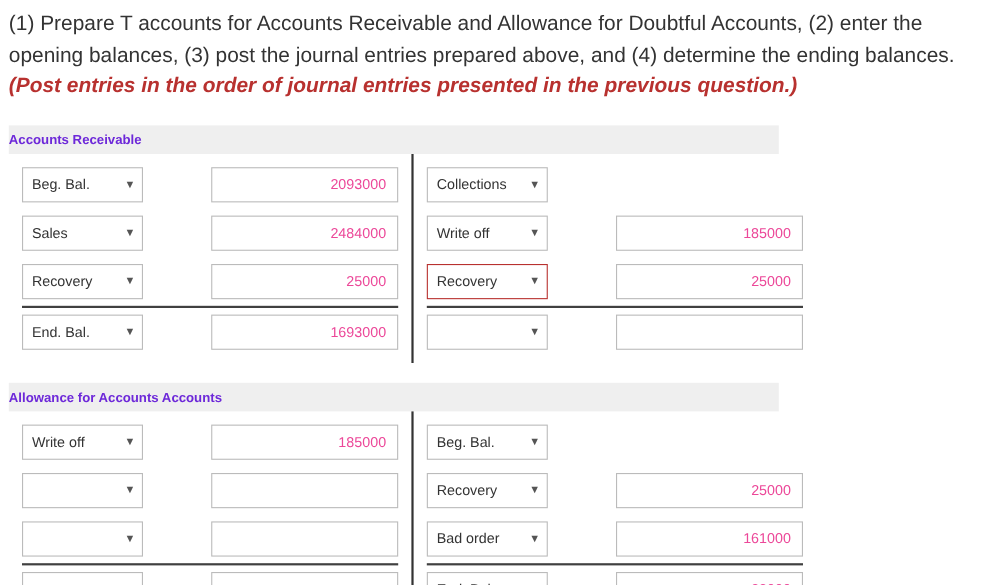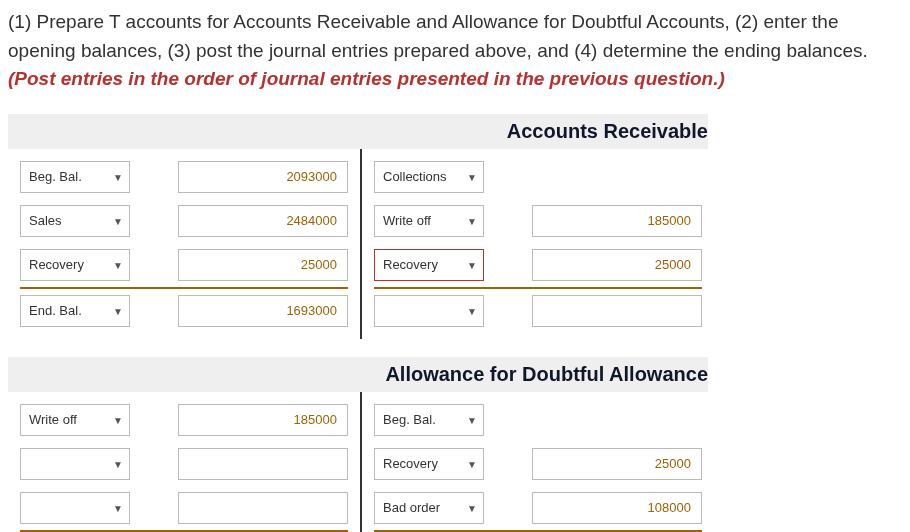--- a/index.html
+++ b/index.html
@@ -23,40 +23,40 @@
       color: #b8312f;
       font-style: italic;
       font-weight: bold;
     }
     .t-account {
       width: 700px;
       margin-bottom: 18px;
     }
     .account-title {
       background: #efefef;
-      text-align: right;
+      text-align: left;
       font-weight: bold;
-      font-size: 20px;
+      font-size: 12px;
       padding: 6px 0;
-      color: #0f172a;
+      color: #6d28d9;
     }
     .t-body {
       display: flex;
       position: relative;
     }
     .t-side {
       flex: 1;
       padding: 6px 12px 6px 12px;
     }
     .t-left {
       border-right: 2px solid #333;
     }
     .t-row {
       display: flex;
-      gap: 48px;
+      gap: 37px;
       padding: 6px 0;
       align-items: center;
     }
     .select-box {
       position: relative;
       width: 110px;
       height: 32px;
       border: 1px solid #bbb;
       background: #fff;
       display: flex;
@@ -80,24 +80,25 @@
     .input-box {
       width: 170px;
       height: 32px;
       border: 1px solid #bbb;
       background: #fff;
       display: flex;
       align-items: center;
       justify-content: flex-end;
       padding: 0 10px;
       font-size: 13px;
-      color: #a16207;
+      color: #ec4899;
+      margin-left: 25px;
     }
     .end-row-top {
-      border-top: 2px solid #a16207;
+      border-top: 2px solid #404040;
     }
     .blank-label {
       min-height: 1px;
     }
   </style>
 </head>
 <body>
 
 <div class="instructions">
   <span>(1) Prepare T accounts for Accounts Receivable and Allowance for Doubtful Accounts, (2) enter the opening balances, (3) post the journal entries prepared above, and (4) determine the ending balances. </span>
@@ -163,21 +164,21 @@
           <span class="blank-label"></span>
           <span class="chevron">▼</span>
         </div>
         <div class="input-box"></div>
       </div>
     </div>
   </div>
 </div>
 
 <div class="t-account">
-  <div class="account-title">Allowance for Doubtful Allowance</div>
+  <div class="account-title">Allowance for Accounts Accounts</div>
   <div class="t-body">
     <div class="t-side t-left">
       <div class="t-row">
         <div class="select-box">
           <span>Write off</span>
           <span class="chevron">▼</span>
         </div>
         <div class="input-box">185000</div>
       </div>
       <div class="t-row">
@@ -214,21 +215,21 @@
           <span>Recovery</span>
           <span class="chevron">▼</span>
         </div>
         <div class="input-box">25000</div>
       </div>
       <div class="t-row">
         <div class="select-box">
           <span>Bad order</span>
           <span class="chevron">▼</span>
         </div>
-        <div class="input-box">108000</div>
+        <div class="input-box">161000</div>
       </div>
       <div class="t-row end-row-top">
         <div class="select-box">
           <span>End. Bal.</span>
           <span class="chevron">▼</span>
         </div>
         <div class="input-box">88000</div>
       </div>
     </div>
   </div>

